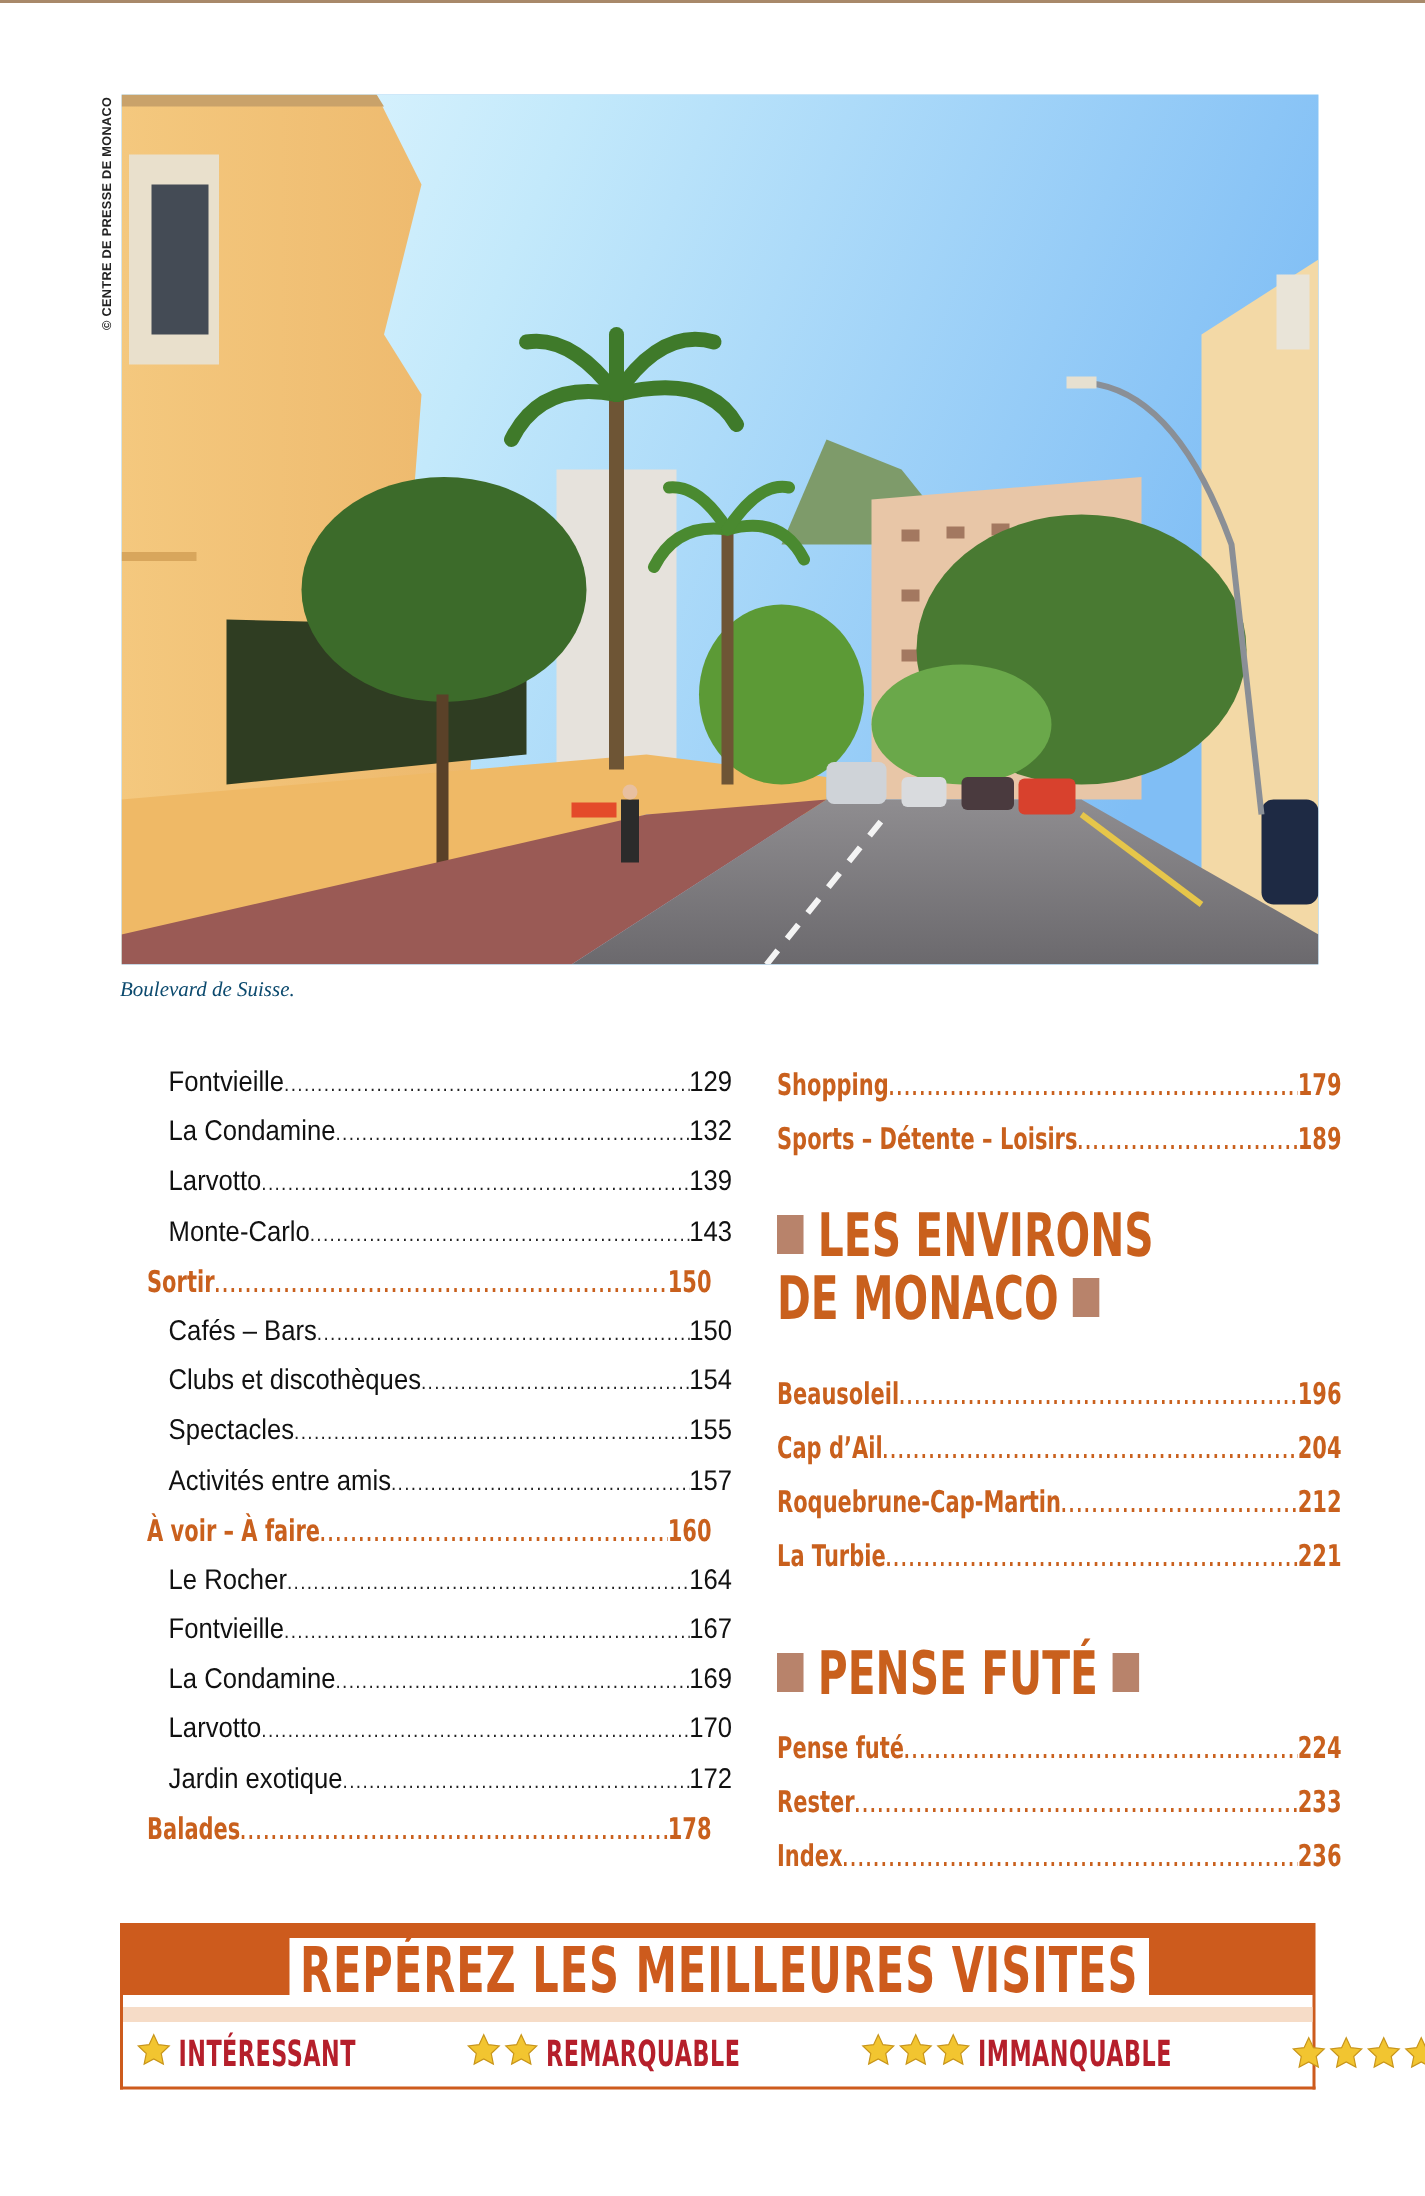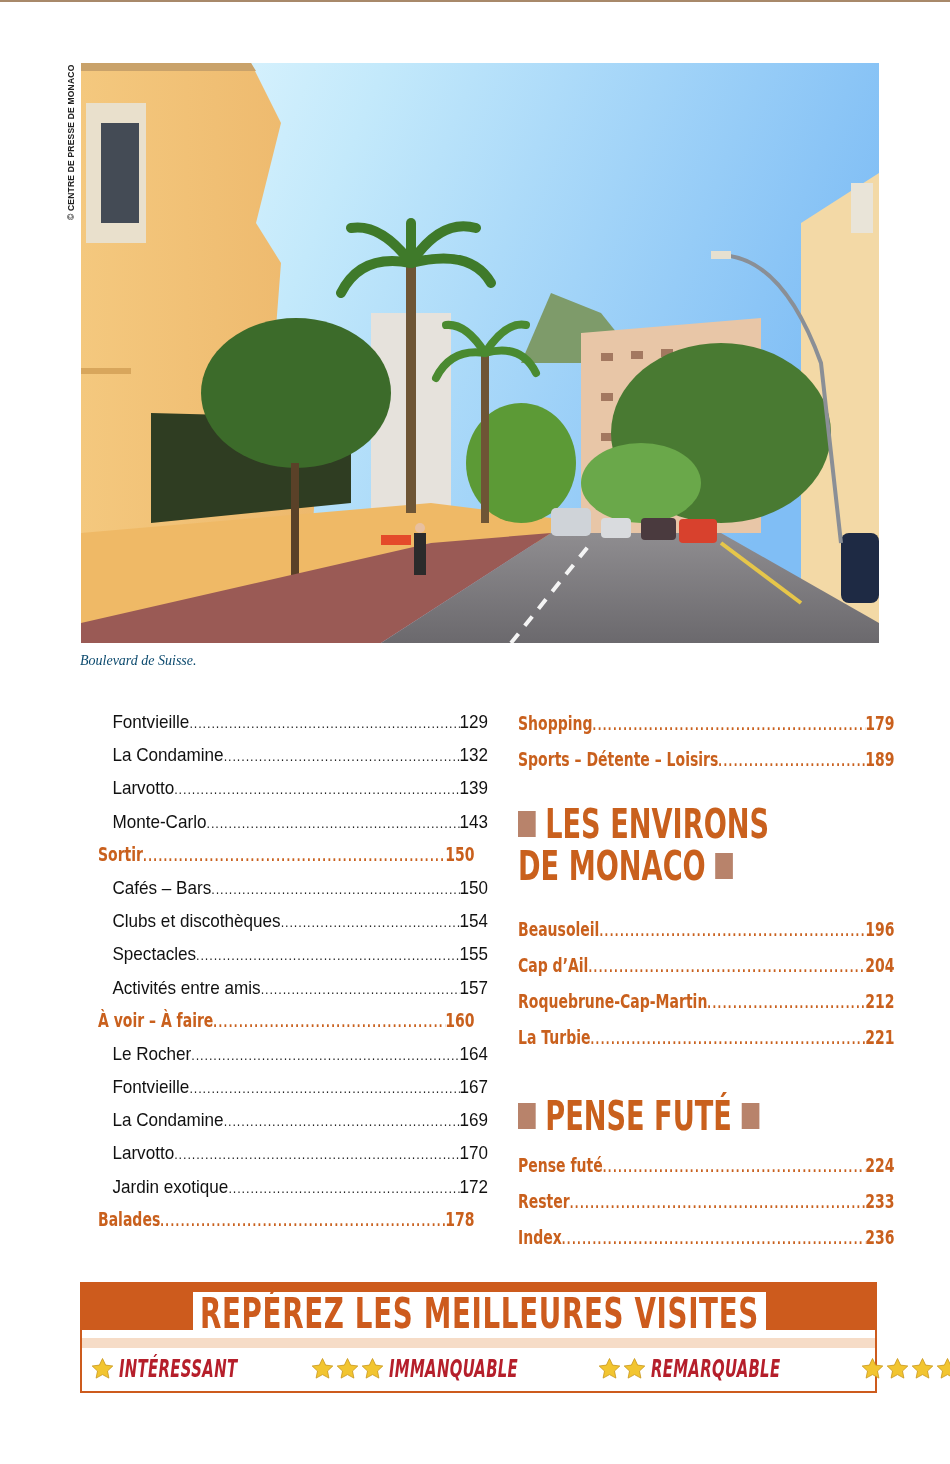--- a/index.html
+++ b/index.html
@@ -86,21 +86,21 @@
   }
   .banner .title {
     font-family:"DejaVu Sans", sans-serif; font-weight:bold; color:#cd5b1d;
     font-size:42px; white-space:nowrap; transform:scaleX(0.66); display:inline-block;
     letter-spacing:1px;
   }
   .ratings {
     position:absolute; left:10px; top:70px; width:780px; height:34px;
     display:flex; align-items:center; justify-content:space-between;
   }
-  .rating { display:flex; align-items:center; white-space:nowrap;font-style:italic; }
+  .rating { display:flex; align-items:flex-start; white-space:nowrap; }
   .stars { display:flex; margin-right:4px; }
   .star { width:25px; height:24px; }
   .rating-label {
     font-family:"DejaVu Sans", sans-serif; font-weight:bold; color:#b51f2b;
     font-size:24px; display:inline-block; transform:scaleX(0.62); transform-origin:left center;
     letter-spacing:0.5px;
   }
 </style>
 </head>
 <body>
@@ -376,45 +376,45 @@
       <span class="rating-label">INTÉRESSANT</span>
     </div>
     <div class="rating">
       <span class="stars">
         <svg class="star" viewBox="0 0 24 24">
             <path d="M12 1.5l3.1 6.6 7.2.9-5.3 5 1.4 7.1L12 17.6l-6.4 3.5 1.4-7.1-5.3-5 7.2-.9z" fill="#f2c530" stroke="#c8951a" stroke-width="0.8"></path>
           </svg>
         <svg class="star" viewBox="0 0 24 24">
             <path d="M12 1.5l3.1 6.6 7.2.9-5.3 5 1.4 7.1L12 17.6l-6.4 3.5 1.4-7.1-5.3-5 7.2-.9z" fill="#f2c530" stroke="#c8951a" stroke-width="0.8"></path>
           </svg>
+      </span>
+      <span class="rating-label">REMARQUABLE</span>
+    </div>
+    <div class="rating">
+      <span class="stars">
+        <svg class="star" viewBox="0 0 24 24">
+            <path d="M12 1.5l3.1 6.6 7.2.9-5.3 5 1.4 7.1L12 17.6l-6.4 3.5 1.4-7.1-5.3-5 7.2-.9z" fill="#f2c530" stroke="#c8951a" stroke-width="0.8"></path>
+          </svg>
+        <svg class="star" viewBox="0 0 24 24">
+            <path d="M12 1.5l3.1 6.6 7.2.9-5.3 5 1.4 7.1L12 17.6l-6.4 3.5 1.4-7.1-5.3-5 7.2-.9z" fill="#f2c530" stroke="#c8951a" stroke-width="0.8"></path>
+          </svg>
         <svg class="star" viewBox="0 0 24 24">
             <path d="M12 1.5l3.1 6.6 7.2.9-5.3 5 1.4 7.1L12 17.6l-6.4 3.5 1.4-7.1-5.3-5 7.2-.9z" fill="#f2c530" stroke="#c8951a" stroke-width="0.8"></path>
           </svg>
       </span>
       <span class="rating-label">IMMANQUABLE</span>
     </div>
     <div class="rating">
       <span class="stars">
         <svg class="star" viewBox="0 0 24 24">
             <path d="M12 1.5l3.1 6.6 7.2.9-5.3 5 1.4 7.1L12 17.6l-6.4 3.5 1.4-7.1-5.3-5 7.2-.9z" fill="#f2c530" stroke="#c8951a" stroke-width="0.8"></path>
           </svg>
         <svg class="star" viewBox="0 0 24 24">
             <path d="M12 1.5l3.1 6.6 7.2.9-5.3 5 1.4 7.1L12 17.6l-6.4 3.5 1.4-7.1-5.3-5 7.2-.9z" fill="#f2c530" stroke="#c8951a" stroke-width="0.8"></path>
           </svg>
-      </span>
-      <span class="rating-label">REMARQUABLE</span>
-    </div>
-    <div class="rating">
-      <span class="stars">
-        <svg class="star" viewBox="0 0 24 24">
-            <path d="M12 1.5l3.1 6.6 7.2.9-5.3 5 1.4 7.1L12 17.6l-6.4 3.5 1.4-7.1-5.3-5 7.2-.9z" fill="#f2c530" stroke="#c8951a" stroke-width="0.8"></path>
-          </svg>
-        <svg class="star" viewBox="0 0 24 24">
-            <path d="M12 1.5l3.1 6.6 7.2.9-5.3 5 1.4 7.1L12 17.6l-6.4 3.5 1.4-7.1-5.3-5 7.2-.9z" fill="#f2c530" stroke="#c8951a" stroke-width="0.8"></path>
-          </svg>
         <svg class="star" viewBox="0 0 24 24">
             <path d="M12 1.5l3.1 6.6 7.2.9-5.3 5 1.4 7.1L12 17.6l-6.4 3.5 1.4-7.1-5.3-5 7.2-.9z" fill="#f2c530" stroke="#c8951a" stroke-width="0.8"></path>
           </svg>
         <svg class="star" viewBox="0 0 24 24">
             <path d="M12 1.5l3.1 6.6 7.2.9-5.3 5 1.4 7.1L12 17.6l-6.4 3.5 1.4-7.1-5.3-5 7.2-.9z" fill="#f2c530" stroke="#c8951a" stroke-width="0.8"></path>
           </svg>
       </span>
 
     </div>
   </div>

